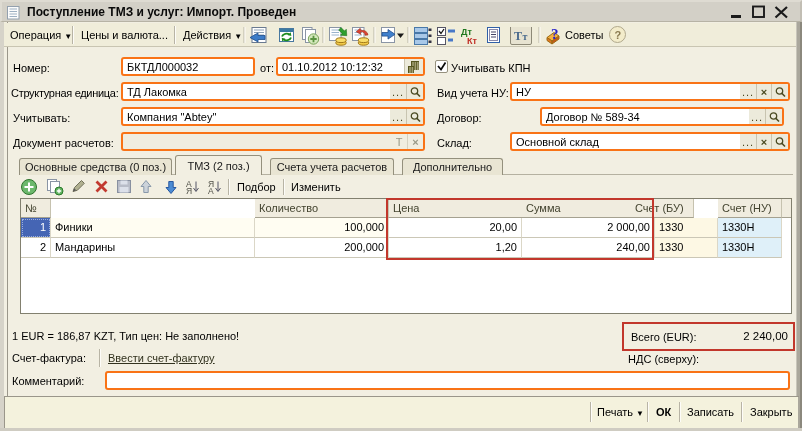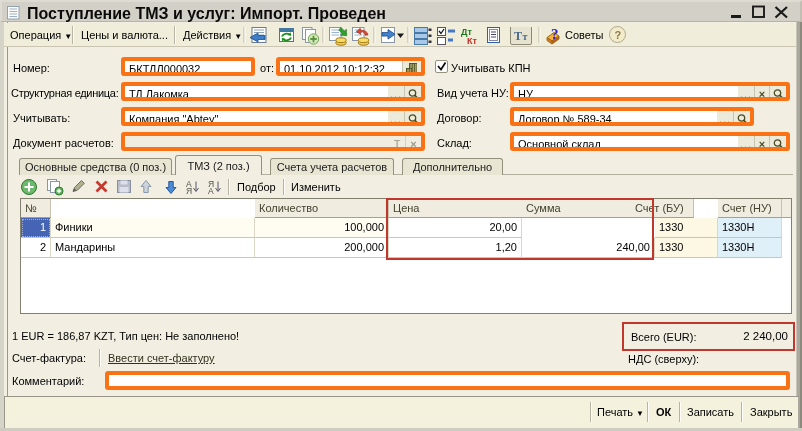--- a/index.html
+++ b/index.html
@@ -3,29 +3,29 @@
 <meta charset="utf-8">
 <style>
 * { margin:0; padding:0; box-sizing:border-box; }
 html,body { width:802px; height:431px; overflow:hidden; }
 body { font-family:"Liberation Sans", sans-serif; font-size:11px; color:#000; }
 #win { position:relative; width:802px; height:431px; background:#f2efe2; }
 .abs { position:absolute; }
 
 #tb { position:absolute; left:0; top:0; width:802px; height:22px; background:#d3d0c7; border-top:2px solid #dedbd2; border-left:2px solid #dedbd2; border-right:2px solid #c2beb4; border-bottom:1px solid #b7b3a5;}
 #tbar { position:absolute; left:4px; top:23px; width:792px; height:24px; background:#f0edda; border-bottom:1px solid #c9c5b2; }
-#title { position:absolute; left:27px; top:5px; font-size:16px; font-weight:bold; color:#0a0a0a; }
+#title { position:absolute; left:27px; top:5px; font-size:12px; font-weight:bold; color:#0a0a0a; }
 #bl { position:absolute; left:0; top:22px; width:4px; height:409px; background:#d6d3c9; }
 #br { position:absolute; left:796px; top:22px; width:6px; height:409px; background:#aaa79c; border-left:1px solid #c8c5ba; border-right:2px solid #8b887d;}
 #bb { position:absolute; left:0; top:428px; width:802px; height:3px; background:#cfccc2; }
 #clientedge { position:absolute; left:7px; top:22px; width:789px; height:374px; border-left:1px solid #9a968a; }
 
 .inp {
   position:absolute; height:19px; background:#fff;
-  border:4px solid #f97316; border-radius:3px;
+  border:2px solid #f97316; border-radius:3px;
   font-size:11px; line-height:17px; padding-left:4px; white-space:nowrap; overflow:hidden;
 }
 .inp.dis { background:#f0ede0; }
 .btns { position:absolute; right:0; top:0; height:17px; background:#eceadb; border-radius:0 2px 2px 0; display:flex; }
 .fb { height:17px; border-left:1px solid #c8c4b0; text-align:center; color:#4b4b22; font-size:11px; line-height:16px; }
 .lbl { position:absolute; font-size:11px; color:#000; white-space:nowrap; }
 .sep { position:absolute; width:2px; border-left:1px solid #b8b4a5; border-right:1px solid #fdfcf8; }
 
 .tab {
   position:absolute; top:158px; height:17px; background:#e9e5d3;
@@ -232,21 +232,21 @@
   <div class="inp" style="left:121px;top:107px;width:304px">Компания "Abtey"
     <div class="btns">
       <div class="fb" style="width:16px;border-left:none;letter-spacing:1px">...</div>
       <div class="fb" style="width:17px"><svg width="13" height="13" style="margin-top:2px">
             <circle cx="5.5" cy="5" r="3.2" fill="none" stroke="#4b4b22" stroke-width="1.3"></circle>
             <line x1="7.8" y1="7.3" x2="11" y2="10.5" stroke="#4b4b22" stroke-width="1.6"></line>
           </svg></div>
     </div>
   </div>
   <div class="lbl" style="left:437px;top:112px">Договор:</div>
-  <div class="inp" style="left:510px;top:107px;width:244px">Договор № 589-34
+  <div class="inp" style="left:540px;top:107px;width:244px">Договор № 589-34
     <div class="btns">
       <div class="fb" style="width:16px;border-left:none;letter-spacing:1px">...</div>
       <div class="fb" style="width:17px"><svg width="13" height="13" style="margin-top:2px">
             <circle cx="5.5" cy="5" r="3.2" fill="none" stroke="#4b4b22" stroke-width="1.3"></circle>
             <line x1="7.8" y1="7.3" x2="11" y2="10.5" stroke="#4b4b22" stroke-width="1.6"></line>
           </svg></div>
     </div>
   </div>
 
   <div class="lbl" style="left:13px;top:137px">Документ расчетов:</div>
@@ -306,20 +306,21 @@
     <div class="hcell" style="left:234px;width:134px">Количество</div>
     <div class="hcell" style="left:368px;width:135px">Цена</div>
     <div class="hcell" style="left:501px;width:133px">Сумма</div>
     <div class="hcell" style="left:610px;width:63px">Счет (БУ)</div>
     <div class="hcell" style="left:697px;width:64px">Счет (НУ)</div>
     <div class="hcell" style="left:761px;width:9px;border-right:none"></div>
     <div class="cell num" style="left:0;top:19px;width:30px;background:#4565b4;color:#fff;outline:1px dotted #9db0de;outline-offset:-2px">1</div>
     <div class="cell" style="left:30px;top:19px;width:204px;background:#fffdf2">Финики</div>
     <div class="cell num" style="left:234px;top:19px;width:134px;background:#fffdf2">100,000</div>
     <div class="cell num" style="left:368px;top:19px;width:133px">20,00</div>
+    <div class="cell num" style="left:501px;top:19px;width:133px">2 000,00</div>
     <div class="cell" style="left:634px;top:19px;width:63px;background:#fdf8e4">1330</div>
     <div class="cell" style="left:697px;top:19px;width:64px;background:#dff0f9">1330Н</div>
     <div class="cell num" style="left:0;top:39px;width:30px">2</div>
     <div class="cell" style="left:30px;top:39px;width:204px">Мандарины</div>
     <div class="cell num" style="left:234px;top:39px;width:134px">200,000</div>
     <div class="cell num" style="left:368px;top:39px;width:133px">1,20</div>
     <div class="cell num" style="left:501px;top:39px;width:133px">240,00</div>
     <div class="cell" style="left:634px;top:39px;width:63px;background:#fdf8e4">1330</div>
     <div class="cell" style="left:697px;top:39px;width:64px;background:#dff0f9">1330Н</div>
   </div>

